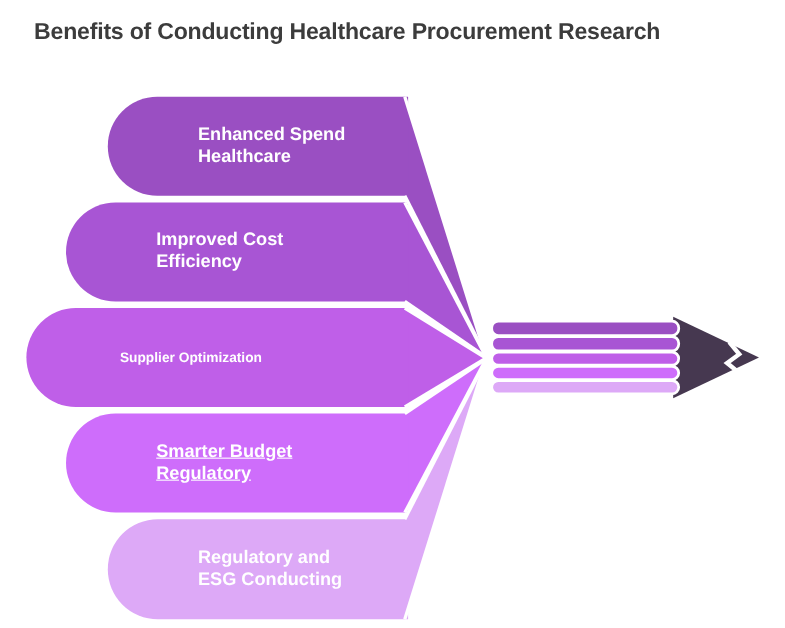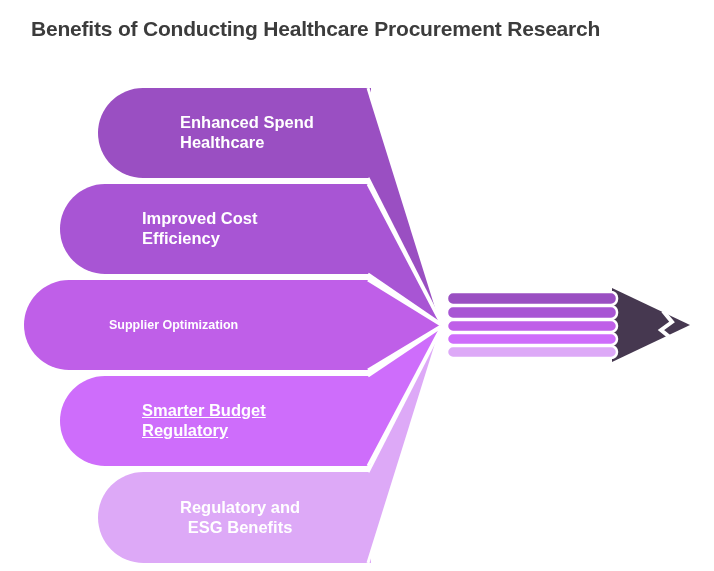--- a/index.html
+++ b/index.html
@@ -112,18 +112,18 @@
   <div class="bar-label two-line" id="label-1" style="left: 142px; top: 209px; color: rgb(255, 255, 255);">
     <span>Improved Cost</span><br>
     <span>Efficiency</span>
   </div>
 
   <div class="bar-label two-line" id="label-3" style="left: 142px; top: 401px; color: rgb(255, 255, 255); text-decoration: underline;">
     <span>Smarter Budget</span><br>
     <span>Regulatory</span>
   </div>
 
-  <div class="bar-label two-line" id="label-4" style="left: 180px; top: 498px; color: rgb(255, 255, 255); text-align: center;">
+  <div class="bar-label two-line" id="label-4" style="left: 180px; top: 498px; color: rgb(255, 255, 255);">
     <span>Regulatory and</span><br>
-    <span>ESG Benefits</span>
+    <span>ESG Conducting</span>
   </div>
 
 </div>
 
 </body></html>

